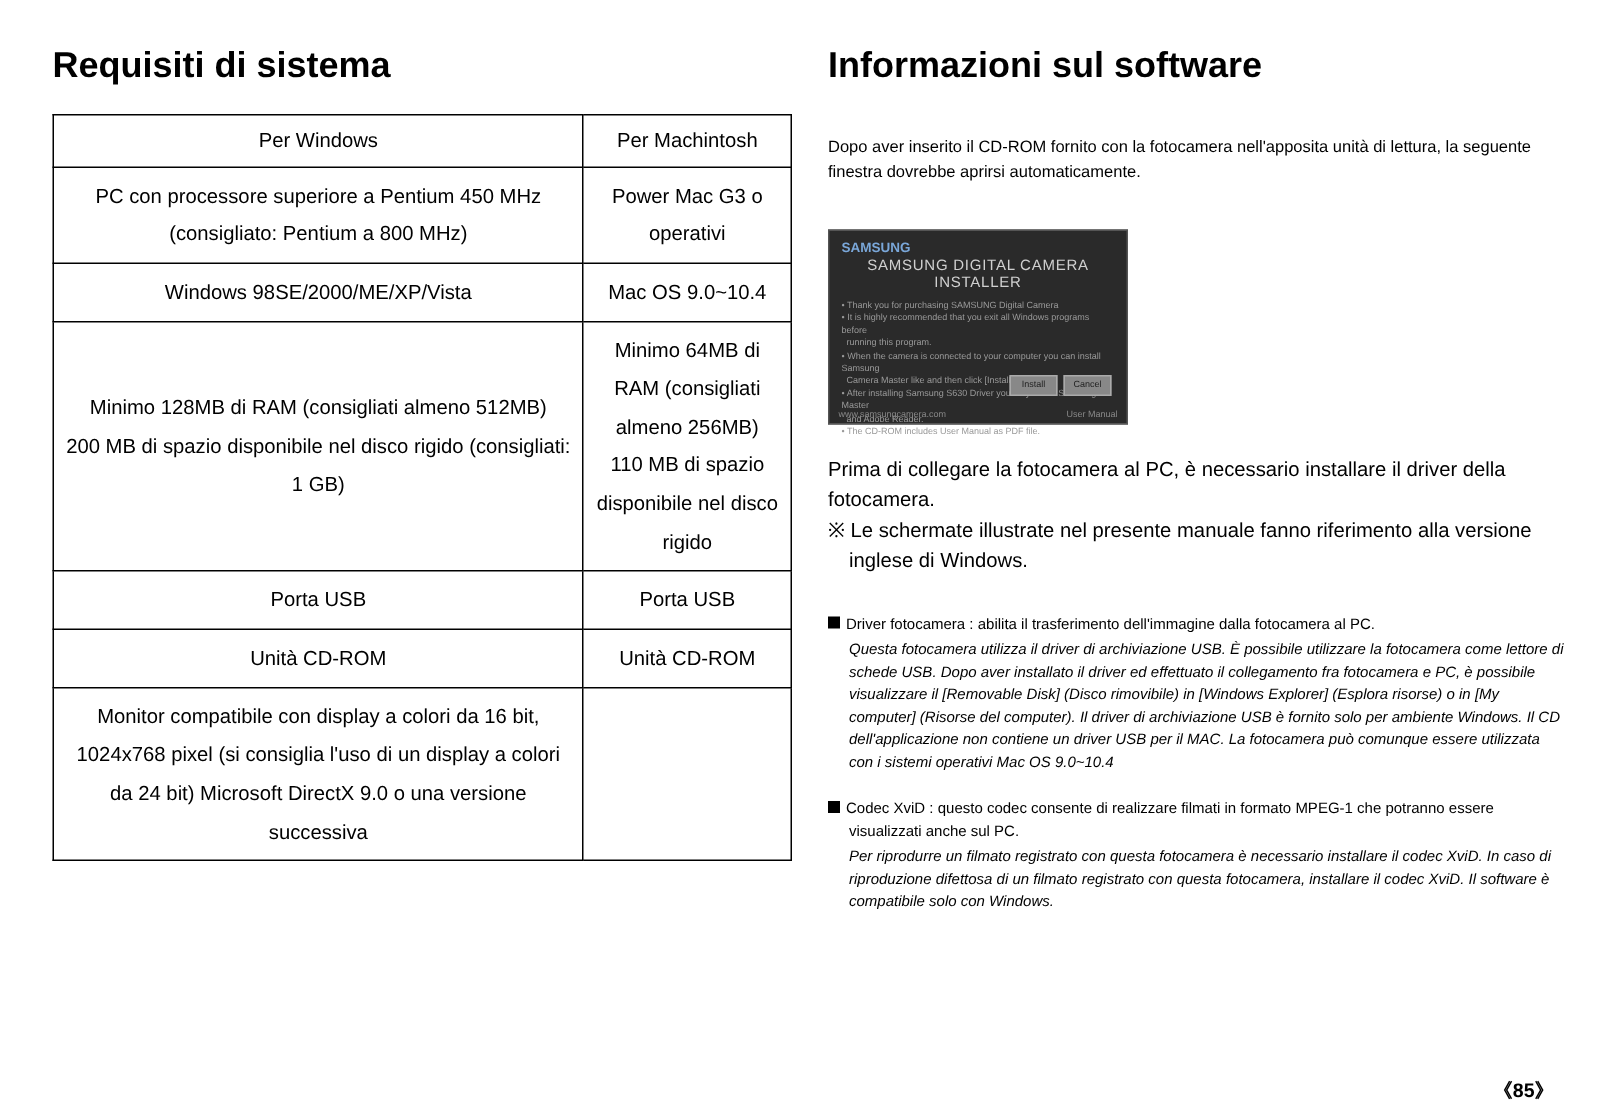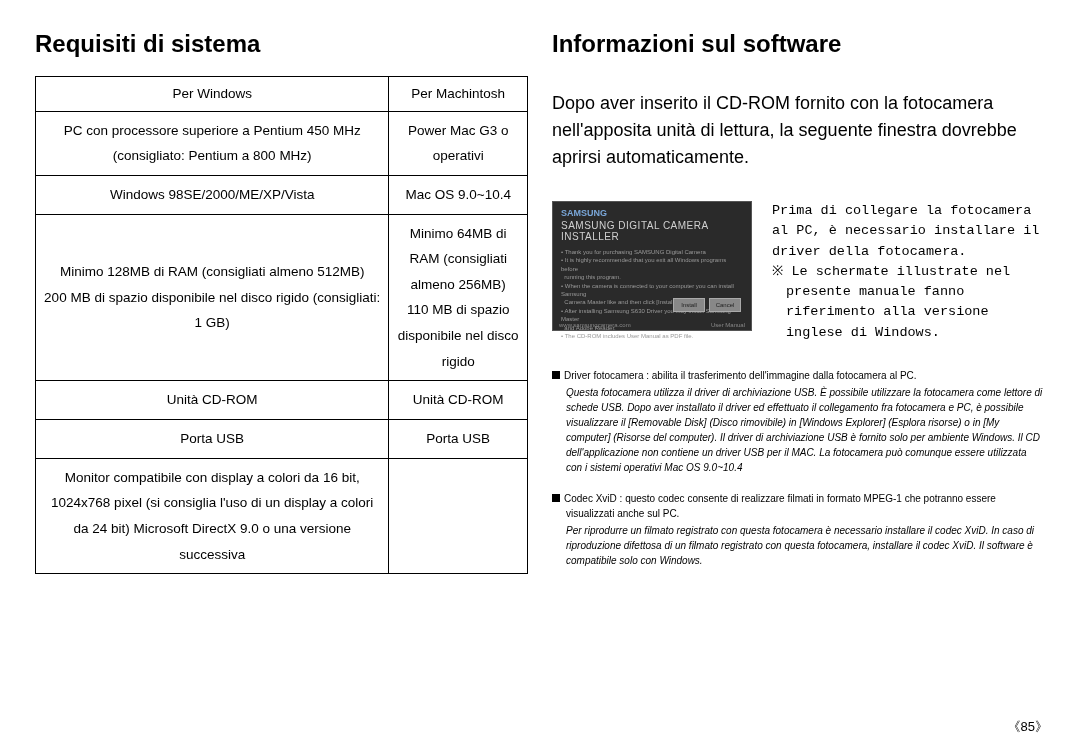--- a/index.html
+++ b/index.html
@@ -40,29 +40,30 @@
     text-align: center;
     vertical-align: middle;
     line-height: 1.9;
   }
   table.req th {
     font-weight: normal;
     text-align: center;
     padding: 4px 8px;
   }
   .intro {
-    font-size: 18px;
+    font-size: 11px;
     line-height: 1.5;
     margin-bottom: 30px;
     margin-top: 32px;
   }
   .installer-row {
     display: flex;
     gap: 20px;
     margin-bottom: 25px;
+    flex-direction: column;
   }
   .installer-img {
     width: 200px;
     height: 130px;
     background: #2a2a2a;
     color: #aaa;
     font-size: 7px;
     padding: 6px 8px;
     box-sizing: border-box;
     position: relative;
@@ -70,21 +71,21 @@
     flex-shrink: 0;
   }
   .installer-img .logo {
     color: #7aa7d9;
     font-size: 9px;
     font-weight: bold;
   }
   .installer-img .title {
     color: #d0d0d0;
     font-size: 10px;
-    text-align: left;
+    text-align: center;
     margin: 2px 0 6px 0;
     letter-spacing: 0.5px;
   }
   .installer-img .line {
     color: #999;
     font-size: 6px;
     line-height: 1.4;
   }
   .installer-img .btns {
     position: absolute;
@@ -109,21 +110,20 @@
     left: 6px;
     right: 6px;
     font-size: 6px;
     color: #888;
     display: flex;
     justify-content: space-between;
   }
   .side-text {
     font-size: 13.5px;
     line-height: 1.5;
-    font-family: Liberation Mono, monospace;
   }
   .note {
     margin-top: 0;
     font-size: 13.5px;
     line-height: 1.5;
     padding-left: 14px;
     text-indent: -14px;
   }
   .section {
     font-size: 10px;
@@ -143,22 +143,23 @@
     display: inline-block;
     width: 8px;
     height: 8px;
     background: #000;
     margin-right: 4px;
     vertical-align: baseline;
   }
   .page-num {
     position: absolute;
     bottom: 10px;
-    right: 32px;
+    right: 44px;
     font-size: 13px;
+    font-weight: bold;
   }
 </style>
 </head>
 <body>
 
 <div class="page">
 
   <div class="col">
     <h1>Requisiti di sistema</h1>
     <table class="req">
@@ -176,26 +177,26 @@
         <td>Windows 98SE/2000/ME/XP/Vista</td>
         <td>Mac OS 9.0~10.4</td>
       </tr>
       <tr>
         <td style="white-space:pre-line">Minimo 128MB di RAM (consigliati almeno 512MB)
 200 MB di spazio disponibile nel disco rigido (consigliati: 1 GB)</td>
         <td style="white-space:pre-line">Minimo 64MB di RAM (consigliati almeno 256MB)
 110 MB di spazio disponibile nel disco rigido</td>
       </tr>
       <tr>
+        <td>Porta USB</td>
+        <td>Porta USB</td>
+      </tr>
+      <tr>
         <td>Unità CD-ROM</td>
         <td>Unità CD-ROM</td>
-      </tr>
-      <tr>
-        <td>Porta USB</td>
-        <td>Porta USB</td>
       </tr>
       <tr>
         <td>Monitor compatibile con display a colori da 16 bit, 1024x768 pixel (si consiglia l'uso di un display a colori da 24 bit) Microsoft DirectX 9.0 o una versione successiva</td>
         <td></td>
       </tr>
     </tbody>
       </table>
   </div>
 
   <div class="col">

